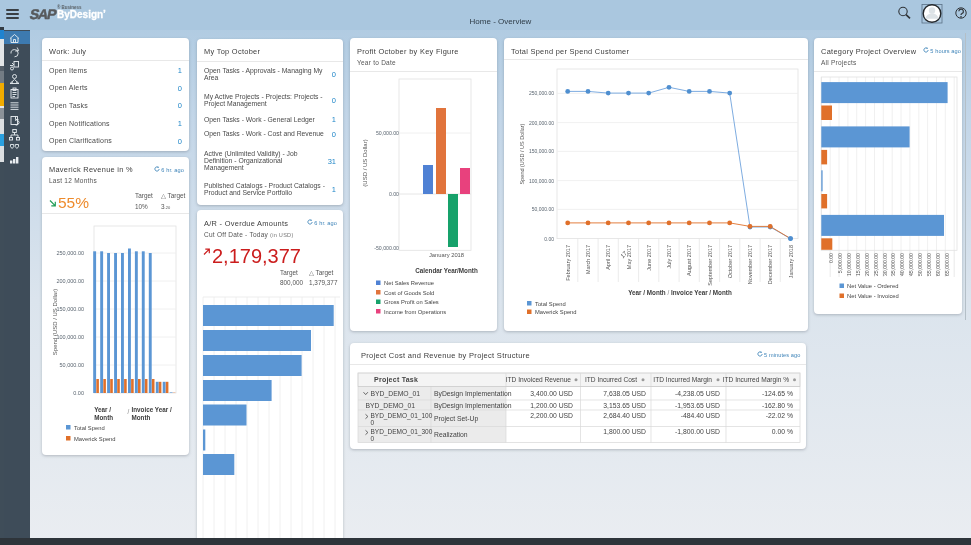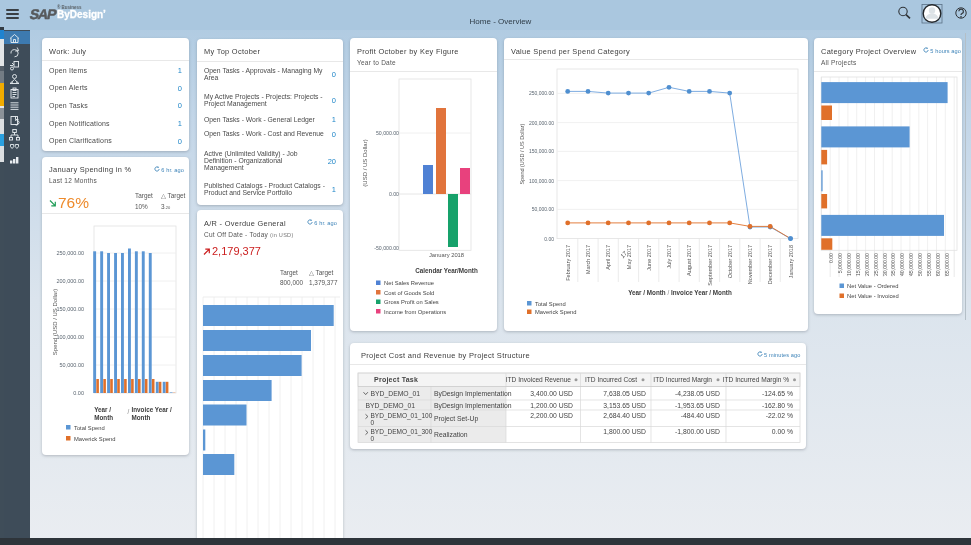--- a/index.html
+++ b/index.html
@@ -109,30 +109,30 @@
   <div class="row" style="left:49px;top:84px">Open Alerts</div>
     <div class="val" style="left:120px;top:83.5px;width:62px">0</div>
   <div class="row" style="left:49px;top:101.5px">Open Tasks</div>
     <div class="val" style="left:120px;top:101px;width:62px">0</div>
   <div class="row" style="left:49px;top:119.5px">Open Notifications</div>
     <div class="val" style="left:120px;top:119px;width:62px">1</div>
   <div class="row" style="left:49px;top:137px">Open Clarifications</div>
     <div class="val" style="left:120px;top:136.5px;width:62px">0</div>
 
   <div class="card" style="left:42px;top:157px;width:147px;height:298px"></div>
-  <div class="ctitle" style="left:49px;top:165px">January Spending in %</div>
+  <div class="ctitle" style="left:49px;top:165px">Maverick Revenue in %</div>
   <div class="ago" style="right:787px;top:166px"><svg class="agoi" width="6" height="6" viewBox="0 0 6 6">
         <path d="M5.1 3 a2.1 2.1 0 1 1 -0.6 -1.5" fill="none" stroke="#3d83b8" stroke-width="0.9"></path>
         <path d="M4.2 0.2 l0.5 1.4 l-1.5 0.3 z" fill="#3d83b8"></path>
       </svg>6 hr. ago</div>
   <div class="csub" style="left:49px;top:177px">Last 12 Months</div>
   <svg style="left:48.5px;top:199px" width="8" height="8" viewBox="0 0 8 8">
       <path d="M1 1.5 L5.8 6.3 M6.3 2.8 V6.8 H2.3" stroke="#1f9d57" stroke-width="1.2" fill="none"></path>
     </svg>
-  <div class="abs" style="left:58px;top:193.5px;font-size:15.5px;color:#ee8b2c">76%</div>
+  <div class="abs" style="left:58px;top:193.5px;font-size:15.5px;color:#ee8b2c">55%</div>
   <div class="abs" style="left:135px;top:192px;font-size:6.4px;color:#555">Target</div>
   <div class="abs" style="left:161px;top:192px;font-size:6.4px;color:#555">△ Target</div>
   <div class="abs" style="left:135px;top:203px;font-size:6.4px;color:#555">10%</div>
   <div class="abs" style="left:161px;top:203px;font-size:6.4px;color:#555">3<span style="font-size:4px">.20</span></div>
   <div class="cdiv" style="left:42px;top:213px;width:147px"></div>
   <svg style="left:42px;top:218px" width="147" height="235" viewBox="42 218 147 235">
     <text transform="translate(57,322) rotate(-90)" font-size="6" fill="#555" text-anchor="middle">Spend (USD / US Dollar)</text>
     <rect x="94" y="226" width="82" height="167" fill="none" stroke="#e2e2e2" stroke-width="0.8"></rect>
     <g stroke="#ececec" stroke-width="0.8">
       <line x1="94" y1="253" x2="176" y2="253"></line>
@@ -196,35 +196,35 @@
   <div class="cdiv" style="left:196.5px;top:60.5px;width:146.5px"></div>
   <div class="wl" style="left:204px;top:66.5px;width:122px">Open Tasks - Approvals - Managing My Area</div>
   <div class="wlv" style="left:290px;top:70px;width:46px">0</div>
   <div class="wl" style="left:204px;top:92.5px;width:125px">My Active Projects - Projects: Projects - Project Management</div>
   <div class="wlv" style="left:290px;top:96px;width:46px">0</div>
   <div class="wl" style="left:204px;top:115.5px;width:125px">Open Tasks - Work - General Ledger</div>
   <div class="wlv" style="left:290px;top:115px;width:46px">1</div>
   <div class="wl" style="left:204px;top:130px;width:130px">Open Tasks - Work - Cost and Revenue</div>
   <div class="wlv" style="left:290px;top:129.5px;width:46px">0</div>
   <div class="wl" style="left:204px;top:149.5px;width:115px">Active (Unlimited Validity) - Job Definition - Organizational Management</div>
-  <div class="wlv" style="left:290px;top:156.5px;width:46px">20</div>
+  <div class="wlv" style="left:290px;top:156.5px;width:46px">31</div>
   <div class="wl" style="left:204px;top:182px;width:125px">Published Catalogs - Product Catalogs - Product and Service Portfolio</div>
   <div class="wlv" style="left:290px;top:185px;width:46px">1</div>
 
   <div class="card" style="left:196.5px;top:210px;width:146.5px;height:335px;border-bottom-left-radius:0;border-bottom-right-radius:0"></div>
-  <div class="ctitle" style="left:204px;top:218.5px">A/R - Overdue General</div>
+  <div class="ctitle" style="left:204px;top:218.5px">A/R - Overdue Amounts</div>
   <div class="ago" style="right:634px;top:219px"><svg class="agoi" width="6" height="6" viewBox="0 0 6 6">
         <path d="M5.1 3 a2.1 2.1 0 1 1 -0.6 -1.5" fill="none" stroke="#3d83b8" stroke-width="0.9"></path>
         <path d="M4.2 0.2 l0.5 1.4 l-1.5 0.3 z" fill="#3d83b8"></path>
       </svg>6 hr. ago</div>
   <div class="csub" style="left:204px;top:231px">Cut Off Date - Today <span style="font-size:5.6px;color:#777">(in USD)</span></div>
   <svg style="left:202.5px;top:248px" width="8" height="8" viewBox="0 0 8 8">
       <path d="M1 6.5 L5.8 1.7 M2.3 1.2 H6.3 V5.2" stroke="#cb1d1d" stroke-width="1.2" fill="none"></path>
     </svg>
-  <div class="abs" style="left:212px;top:244.5px;font-size:11px;color:#cb1d1d">2,179,377</div>
+  <div class="abs" style="left:212px;top:244.5px;font-size:20px;color:#cb1d1d">2,179,377</div>
   <div class="abs" style="left:280px;top:268.5px;font-size:6.4px;color:#555">Target</div>
   <div class="abs" style="left:309px;top:268.5px;font-size:6.4px;color:#555">△ Target</div>
   <div class="abs" style="left:280px;top:278.5px;font-size:6.4px;color:#555">800,000</div>
   <div class="abs" style="left:309px;top:278.5px;font-size:6.4px;color:#555">1,379,377</div>
   <svg style="left:196px;top:295px" width="147" height="243" viewBox="196 295 147 243">
     <g stroke="#ececec" stroke-width="0.8" id="argrid">
         <line x1="203.0" y1="297" x2="203.0" y2="538"></line>
         <line x1="214.0" y1="297" x2="214.0" y2="538"></line>
         <line x1="225.0" y1="297" x2="225.0" y2="538"></line>
         <line x1="236.0" y1="297" x2="236.0" y2="538"></line>
@@ -276,21 +276,21 @@
       <text x="384" y="304">Gross Profit on Sales</text>
       <text x="384" y="313.5">Income from Operations</text>
     </g>
     <rect x="376" y="280.5" width="4.5" height="4.5" fill="#4f81d4"></rect>
     <rect x="376" y="290" width="4.5" height="4.5" fill="#e1743c"></rect>
     <rect x="376" y="299.5" width="4.5" height="4.5" fill="#17a26b"></rect>
     <rect x="376" y="309" width="4.5" height="4.5" fill="#e8417d"></rect>
   </svg>
 
   <div class="card" style="left:503.5px;top:38px;width:304px;height:293px"></div>
-  <div class="ctitle" style="left:511px;top:46.5px">Value Spend per Spend Category</div>
+  <div class="ctitle" style="left:511px;top:46.5px">Total Spend per Spend Customer</div>
   <div class="cdiv" style="left:503.5px;top:59px;width:304px"></div>
   <svg style="left:504px;top:60px" width="303" height="262" viewBox="504 60 303 262">
     <text transform="translate(524,154) rotate(-90)" font-size="5.5" fill="#555" text-anchor="middle">Spend (USD / US Dollar)</text>
     <rect x="557" y="69" width="241" height="169.6" fill="none" stroke="#e2e2e2" stroke-width="0.8"></rect>
     <g stroke="#ececec" stroke-width="0.8">
       <line x1="557" y1="93.4" x2="798" y2="93.4"></line>
         <line x1="557" y1="122.6" x2="798" y2="122.6"></line>
       <line x1="557" y1="151.4" x2="798" y2="151.4"></line>
         <line x1="557" y1="180.6" x2="798" y2="180.6"></line>
       <line x1="557" y1="209.4" x2="798" y2="209.4"></line>

